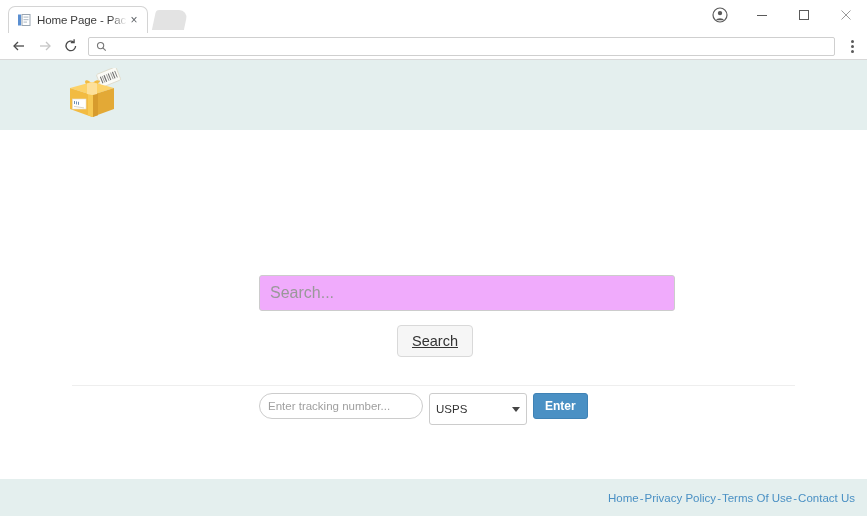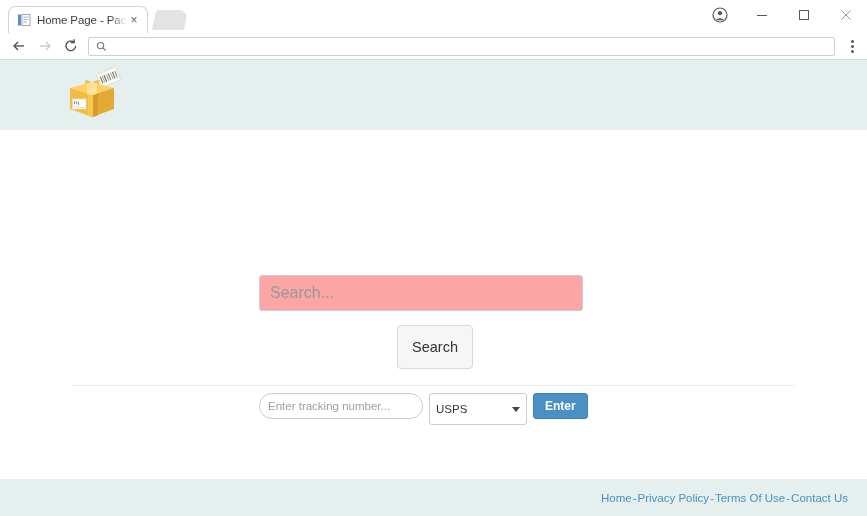--- a/index.html
+++ b/index.html
@@ -199,58 +199,59 @@
   }
 
   .search-block {
     position: absolute;
     left: 259px;
     top: 145px;
     width: 352px;
   }
 
   .search-input {
-    width: 324px;
+    width: 416px;
     height: 36px;
     box-sizing: border-box;
     border: 1px solid #cccccc;
     border-radius: 3px;
     padding: 0 10px;
     font-family: "Liberation Sans", sans-serif;
     font-size: 16px;
     color: #333;
-    background: #fca5a5;
+    background: #f0abfc;
     outline: none;
   }
   .search-input::placeholder {
     color: #999999;
     opacity: 1;
   }
 
   .search-btn-row {
     width: 352px;
     text-align: center;
     margin-top: 14px;
   }
 
   .search-btn {
     display: inline-block;
     min-width: 68px;
-    height: 44px;
+    height: 32px;
     line-height: 30px;
     padding: 0 14px;
     box-sizing: border-box;
     background: #f6f6f6;
     border: 1px solid #d9d9d9;
     border-radius: 4px;
     font-family: "Liberation Sans", sans-serif;
     font-size: 14.5px;
     color: #333333;
     text-align: center;
     cursor: pointer;
+    text-decoration: underline;
   }
 
   .divider {
     position: absolute;
     left: 72px;
     top: 247px;
     width: 723px;
     height: 1px;
     background: #eeeeee;
     border: 0;
@@ -324,21 +325,21 @@
     cursor: pointer;
   }
 
   .site-footer {
     height: 37px;
     background: #e4efee;
     flex: 0 0 auto;
     display: flex;
     align-items: center;
     justify-content: flex-end;
-    padding-right: 19px;
+    padding-right: 12px;
     box-sizing: border-box;
   }
   .footer-links {
     font-size: 11.5px;
     color: #4a90c4;
     white-space: nowrap;
   }
   .footer-links a {
     color: #4a90c4;
     text-decoration: none;

